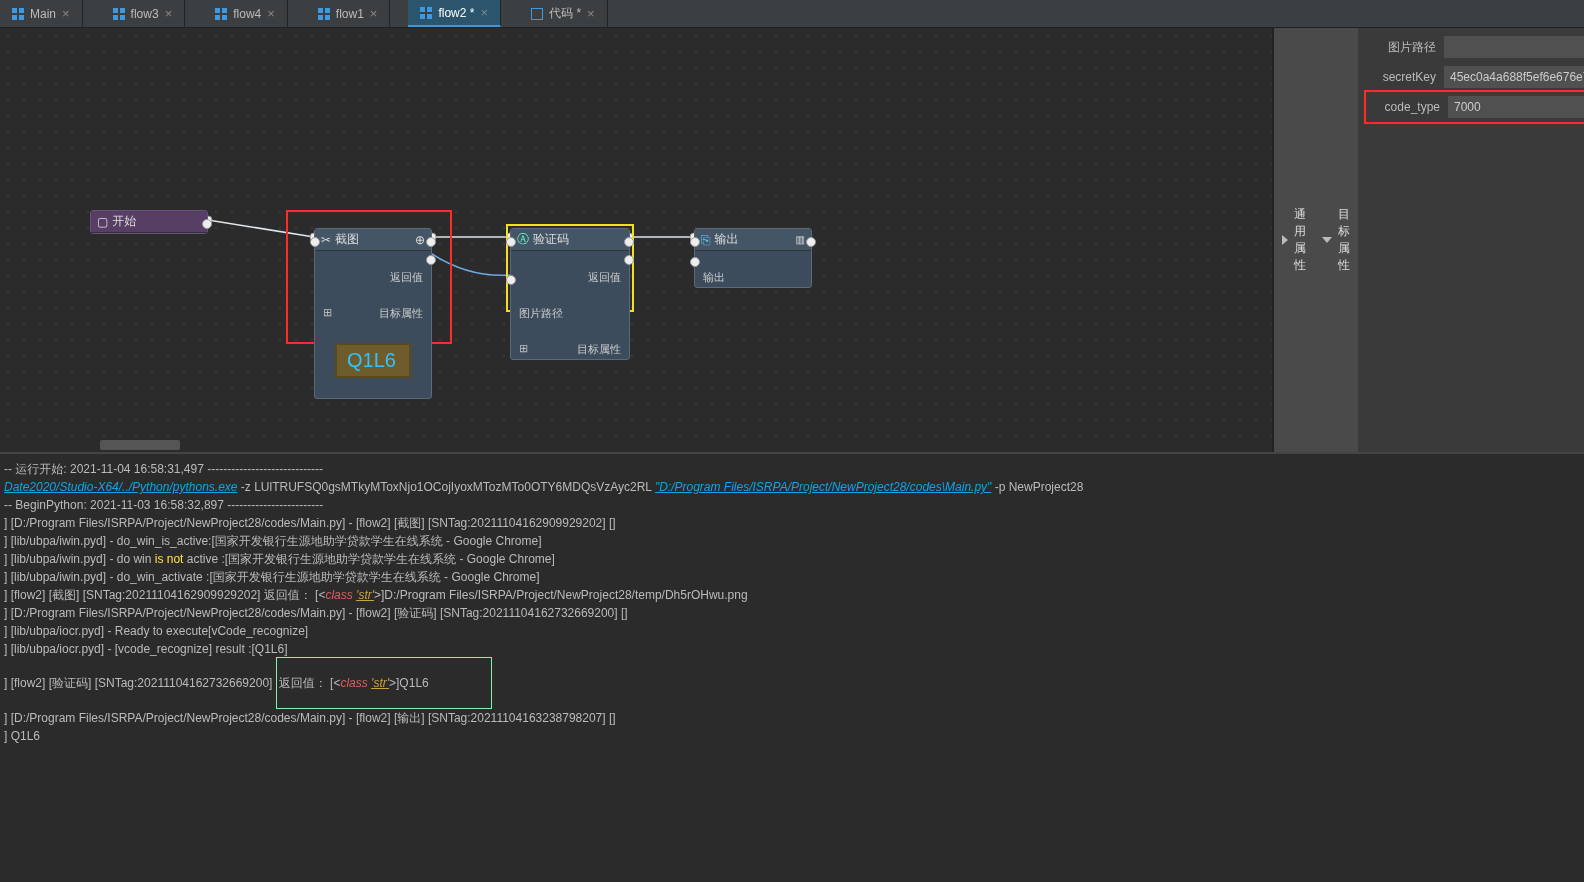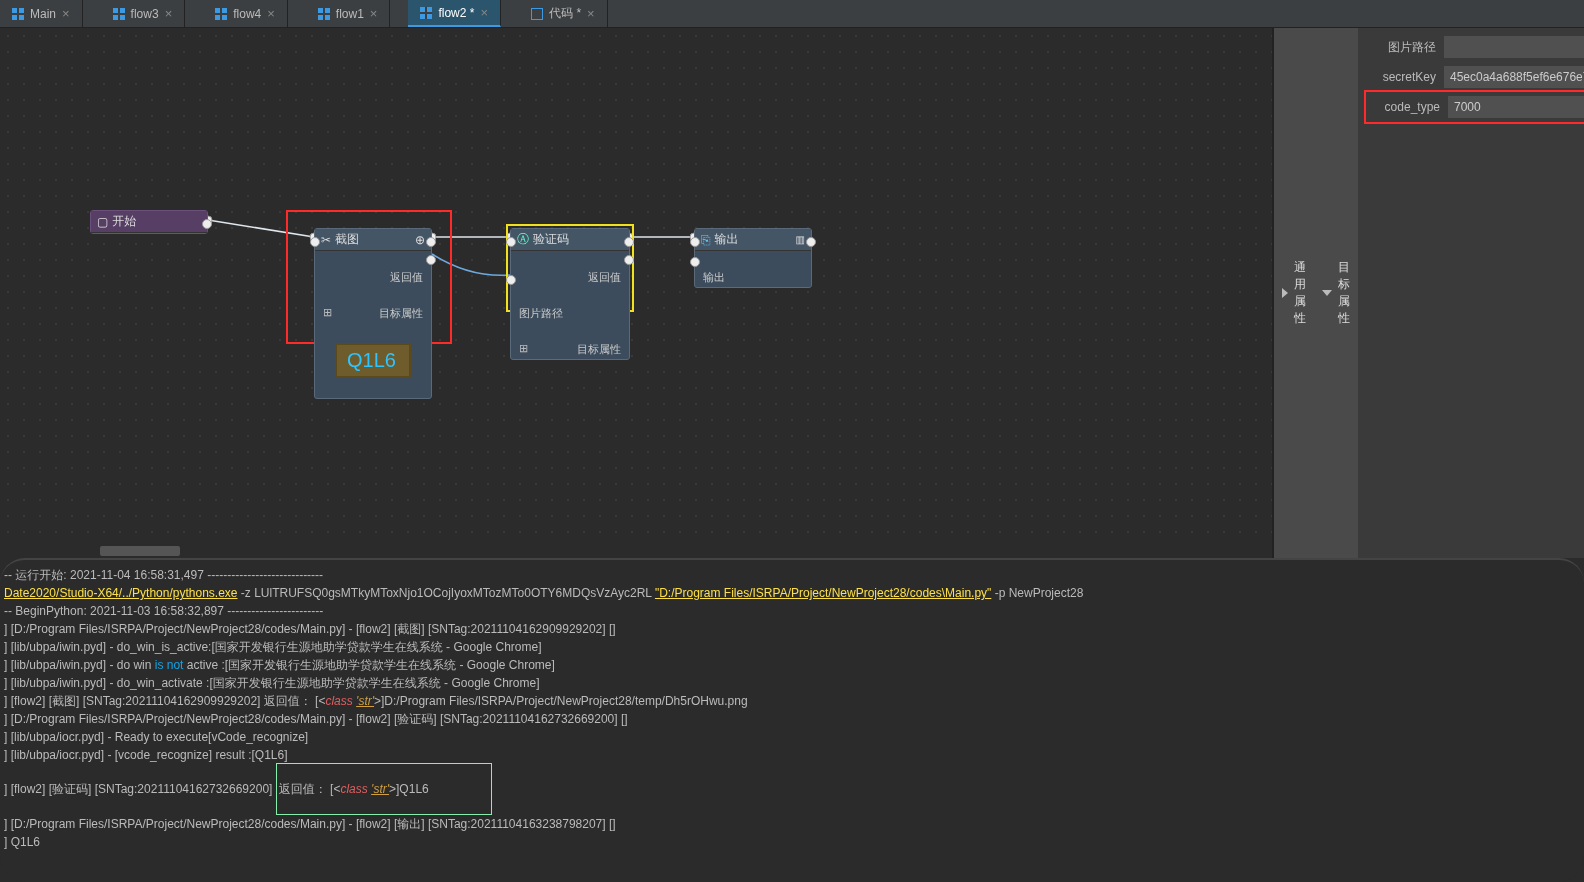--- a/index.html
+++ b/index.html
@@ -42,24 +42,24 @@
 .tri.r { border-top:5px solid transparent; border-bottom:5px solid transparent; border-left:6px solid #bbb; }
 .tri.d { border-left:5px solid transparent; border-right:5px solid transparent; border-top:6px solid #bbb; }
 .prop-body { padding:8px; display:flex; flex-direction:column; gap:8px; }
 .prop-row { display:flex; align-items:center; gap:8px; }
 .prop-label { width:70px; text-align:right; color:#bbb; font-size:12px; }
 .prop-input { flex:1; background:#505050; border:none; padding:4px 6px; color:#ccc; font-size:12px; }
 .browse-btn { width:16px; height:16px; color:#bbb; }
 
 .hilite-prop { border:2px solid #ff2a2a; padding:4px; margin:-6px -2px; }
 
-.console { height: 324px; background:#2b2b2b; border-top:2px solid #444; padding:6px 4px; font-size:12px; line-height:18px; overflow:hidden; white-space:nowrap;border-radius:25px; }
+.console { height: 430px; background:#2b2b2b; border-top:2px solid #444; padding:6px 4px; font-size:12px; line-height:18px; overflow:hidden; white-space:nowrap; }
 .console .l { color:#bbb; }
-.console .link { color:#fde047; text-decoration:underline; }
-.console .red { color:#0ea5e9; }
+.console .link { color:#0ea5e9; text-decoration:underline; font-style:italic; }
+.console .red { color:#fde047; }
 .console .cls { color:#de5e60; font-style:italic; }
 .console .str { color:#d0a040; font-style:italic; text-decoration:underline; }
 .hilite-con { display:inline-block; border:1px solid #86efac; padding:16px 2px; margin-top:-1px; }
 .plus-icon::before { content:'⊞'; font-size:11px; color:#bbb; }
 </style>
 </head>
 <body>
 
 <div class="root">
   <div class="tabs">

